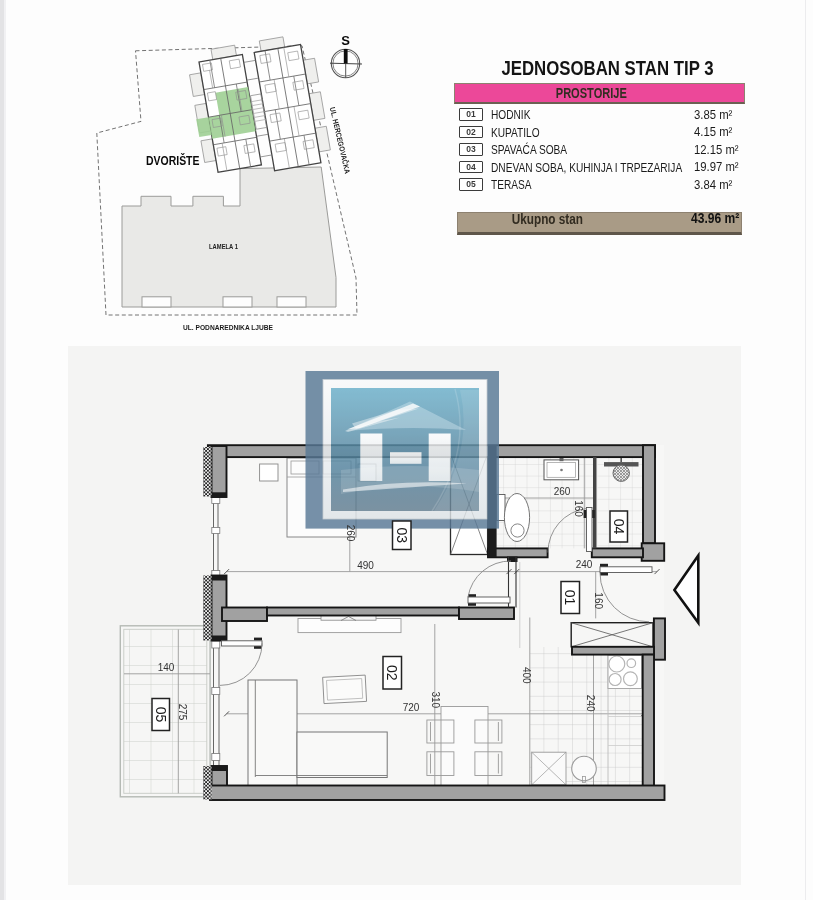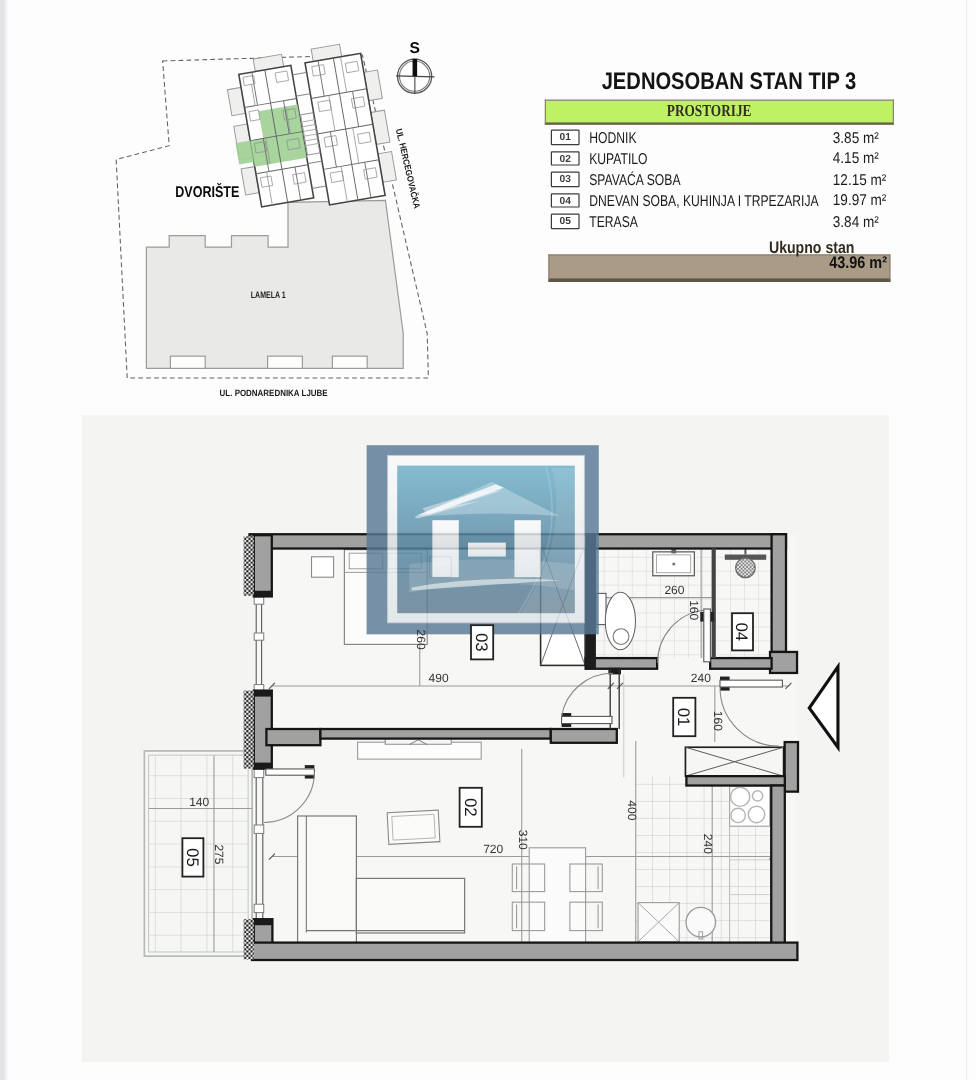--- a/index.html
+++ b/index.html
@@ -5,24 +5,24 @@
   html,body{margin:0;padding:0;}
   body{width:813px;height:900px;background:#ffffff;font-family:"Liberation Sans",sans-serif;overflow:hidden;}
   #page{position:relative;width:813px;height:900px;background:#fdfdfd;}
   #edgeL{position:absolute;left:0;top:0;width:4px;height:900px;background:#e3e3e5;}
   #edgeL2{position:absolute;left:4px;top:0;width:2px;height:900px;background:#f1f1f3;}
   #edgeR{position:absolute;left:805px;top:0;width:1px;height:900px;background:#ececee;}
   #panel{position:absolute;left:68px;top:346px;width:673px;height:539px;background:#f4f4f3;}
   #bgsvg{position:absolute;left:0;top:0;}
   
   .ttl{position:absolute;left:462px;top:57px;width:291px;text-align:center;font-size:20px;font-weight:bold;color:#141414;transform:scaleX(0.84);transform-origin:50% 0;}
-  .hbar{position:absolute;left:454px;top:83px;width:289px;height:18px;background:#bef264;border:1px solid #8d8170;border-bottom:2px solid #6b6052;text-align:center;line-height:18px;font-family:Liberation Serif, serif;}
+  .hbar{position:absolute;left:454px;top:83px;width:289px;height:18px;background:#ec4899;border:1px solid #8d8170;border-bottom:2px solid #6b6052;text-align:center;line-height:18px;}
   .hbar span{display:inline-block;font-size:14px;font-weight:bold;color:#332d22;transform:scaleX(0.79) translateX(-11px);line-height:17px;}
   .fbar{position:absolute;left:457px;top:212px;width:283px;height:19px;background:#a99b86;border:1px solid #8d8170;border-bottom:3px solid #5f564a;}
-  .fbar-t{position:absolute;left:457px;top:196px;width:262px;height:21px;text-align:right;line-height:21px;}
+  .fbar-t{position:absolute;left:457px;top:208px;width:262px;height:21px;text-align:left;line-height:21px;padding-left:48px;}
   .fbar-t span{display:inline-block;font-size:14px;font-weight:bold;color:#312b20;transform:scaleX(0.84);}
   .tot{position:absolute;left:691px;top:209.5px;font-size:14px;font-weight:bold;color:#121212;white-space:nowrap;transform:scaleX(0.86);transform-origin:0 0;}
   .row{position:absolute;left:454px;height:14px;}
   .rbox{position:absolute;left:5px;top:0px;width:22px;height:10.5px;border:1.6px solid #3b3b3b;border-radius:1px;background:#fff;text-align:center;font-size:8.5px;font-weight:bold;color:#3a3a3a;line-height:10.5px;}
   .rname{position:absolute;left:37px;top:-1px;font-size:13px;color:#1b1b1b;white-space:nowrap;transform:scaleX(0.78);transform-origin:0 50%;}
   .rarea{position:absolute;left:240px;top:-1.5px;font-size:13px;color:#1b1b1b;white-space:nowrap;transform:scaleX(0.87);transform-origin:0 50%;}
 </style>
 </head>
 <body>
 <div id="page">

